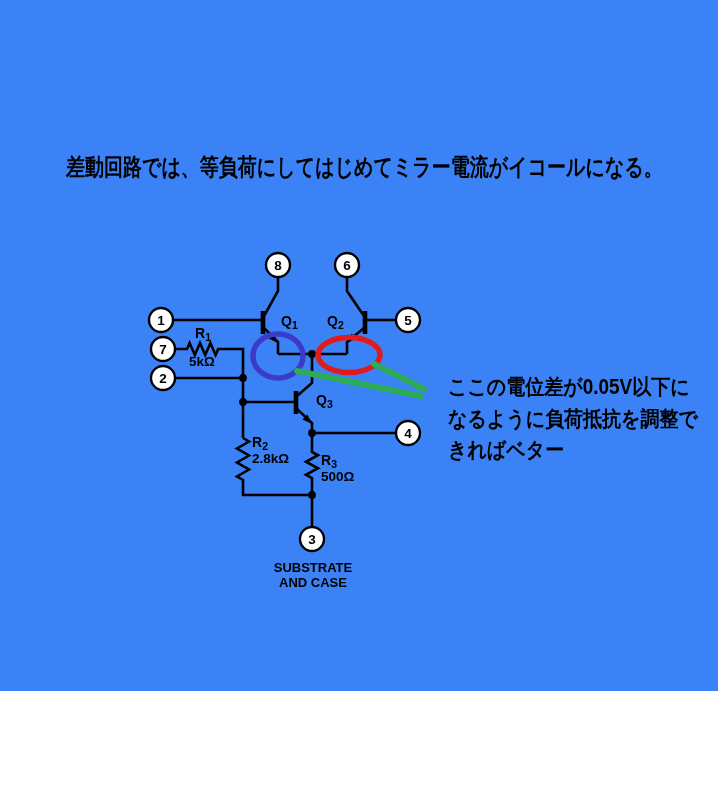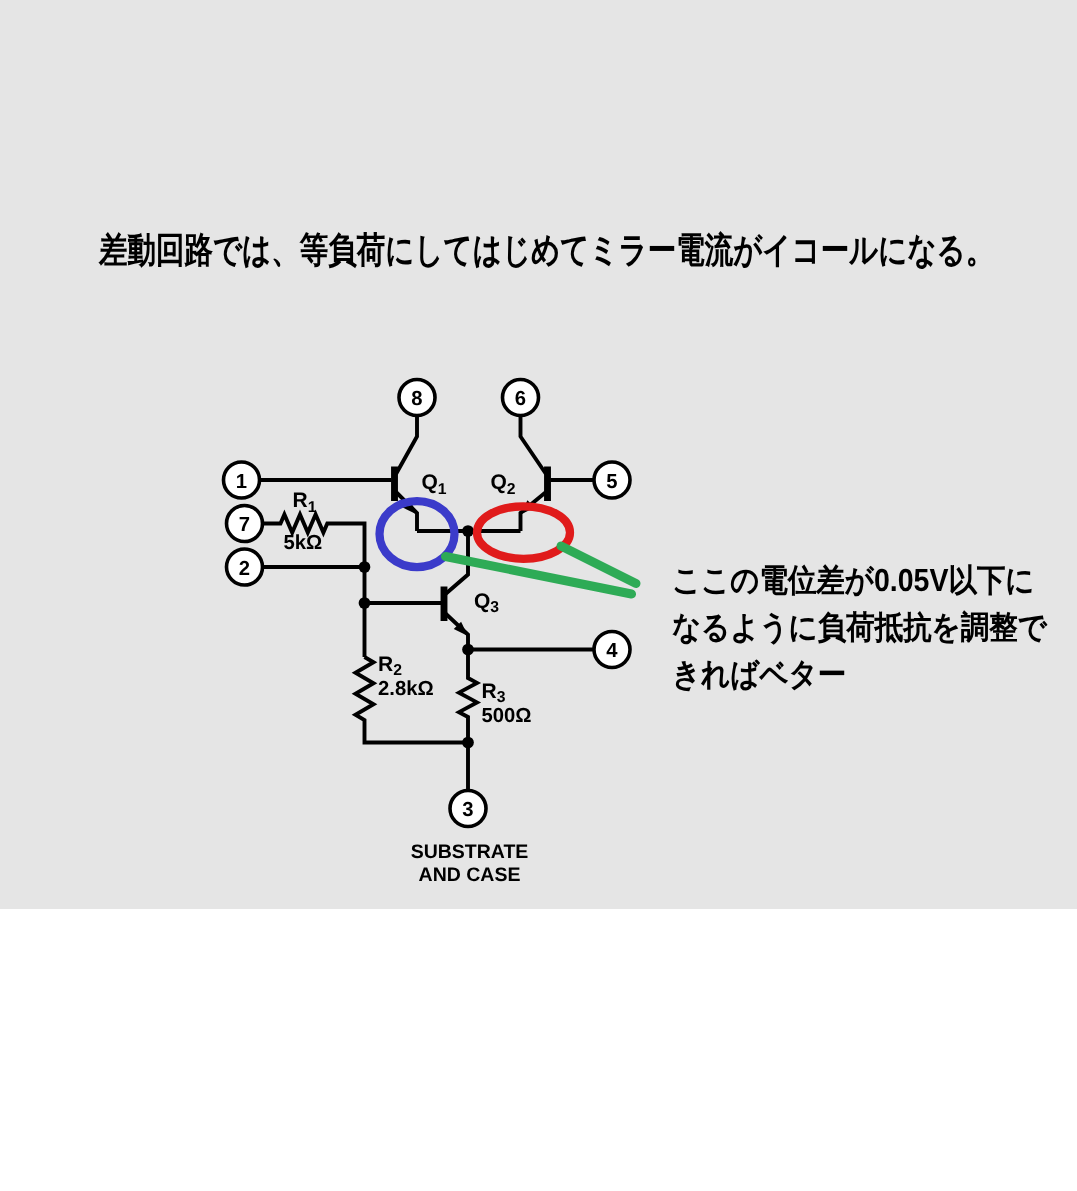--- a/index.html
+++ b/index.html
@@ -1,20 +1,20 @@
 <!DOCTYPE html>
 <html><head>
 <meta charset="utf-8">
 <style>
   html, body { margin: 0; padding: 0; background: #ffffff; }
   .canvas {
     position: relative;
     width: 718px;
-    height: 606px;
-    background: #e5e5e5;
+    height: 691px;
+    background: #3b82f6;
     overflow: hidden;
     font-family: "Liberation Sans", "DejaVu Sans", sans-serif;
   }
   svg { position: absolute; left: 0; top: 0; }
   svg text {
     font-family: "Liberation Sans", "DejaVu Sans", sans-serif;
     fill: #000000;
   }
   .jp-title {
     font-size: 19px;

